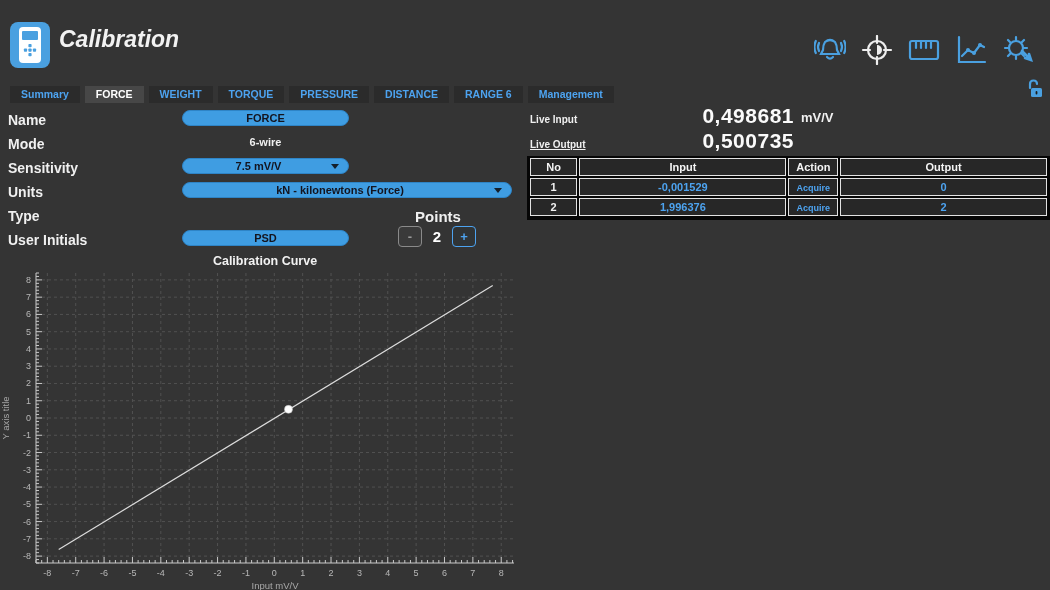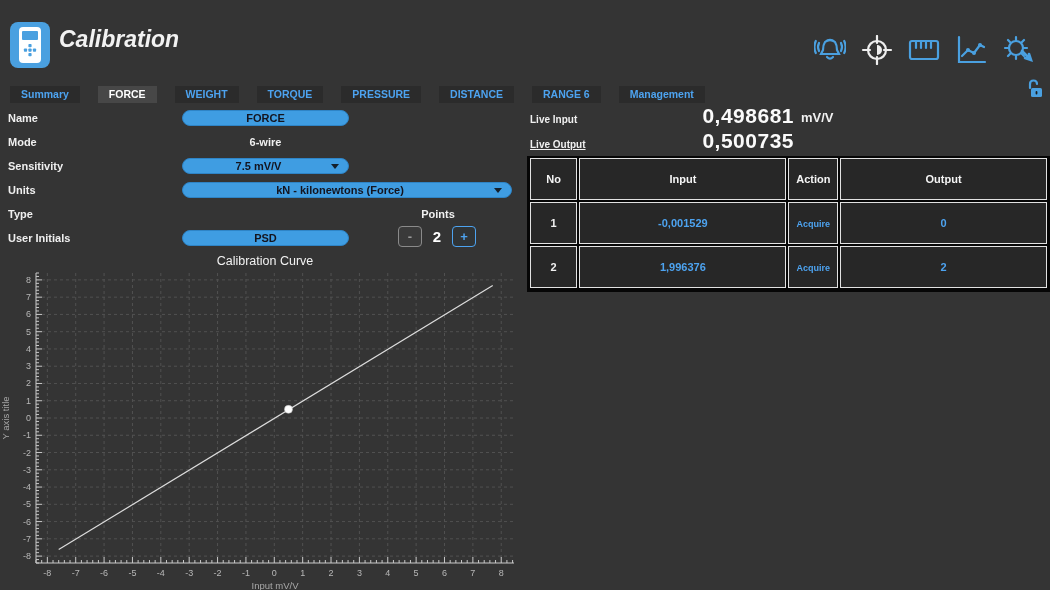--- a/index.html
+++ b/index.html
@@ -11,62 +11,62 @@
         font-style:italic;color:#ededed;text-shadow:0 1px 1px #4a4a4a;line-height:15px;}
   
   .app-header{position:absolute;left:0;top:15px;width:100%;height:62px;}
   .app-icon{position:absolute;left:10px;top:7px;width:40px;height:46px;}
   .page-title{position:absolute;left:59px;top:11px;font-size:23px;font-weight:bold;
         font-style:italic;color:#f2f2f2;}
   .header-icons{position:absolute;right:16px;top:20px;display:flex;gap:15px;align-items:center;}
   .hicon{width:32px;height:30px;display:block;cursor:pointer;}
   .lock-wrap{position:absolute;right:8px;top:79px;width:14px;height:20px;cursor:pointer;}
   
-  .tabbar{position:absolute;left:10px;top:86px;display:flex;gap:18px;height:17px;}
+  .tabbar{position:absolute;left:10px;top:86px;display:flex;gap:5px;height:17px;}
   .tab{height:17px;line-height:17px;padding:0 11px;font-size:10.5px;font-weight:bold;
        color:#4da3f0;background:#2b2b2b;cursor:pointer;white-space:nowrap;}
   .tab.active{background:#474747;color:#ffffff;}
   
-  .frm-label{position:absolute;left:8px;font-size:11px;font-weight:bold;color:#f0f0f0;}
+  .frm-label{position:absolute;left:8px;font-size:14px;font-weight:bold;color:#f0f0f0;}
   .blue-field{position:absolute;left:182px;width:167px;height:16px;background:#3f9de2;
        border:1px solid #2e84c6;border-radius:8px;color:#14141e;font-size:11px;font-weight:bold;
        text-align:center;line-height:15px;box-sizing:border-box;cursor:pointer;}
   .dropdown{padding-right:14px;}
   .dropdown .caret{position:absolute;right:9px;top:5px;width:0;height:0;
        border-left:4px solid transparent;border-right:4px solid transparent;border-top:5px solid #14202c;}
   .static-value{position:absolute;left:182px;width:167px;text-align:center;font-size:11px;
        font-weight:bold;color:#f0f0f0;}
-  .points-label{position:absolute;left:398px;width:80px;text-align:center;font-size:11px;
+  .points-label{position:absolute;left:398px;width:80px;text-align:center;font-size:15px;
        font-weight:bold;color:#f0f0f0;}
   .stepper{position:absolute;left:398px;top:226px;display:flex;align-items:center;gap:9px;}
   .step-btn{width:24px;height:21px;border-radius:4px;font-size:13px;font-weight:bold;
        display:flex;align-items:center;justify-content:center;box-sizing:border-box;cursor:pointer;}
   .step-minus{background:#3a3a3a;border:1px solid #8a8a8a;color:#9a9a9a;}
   .step-plus{background:#303436;border:1px solid #4da3f0;color:#4da3f0;}
   .step-count{font-size:15px;font-weight:bold;color:#ffffff;min-width:12px;text-align:center;}
   
   .chart-title{position:absolute;left:0;top:254px;width:530px;text-align:center;
-       font-size:12.5px;font-weight:normal;color:#f2f2f2;}
+       font-size:12.5px;font-weight:bold;color:#f2f2f2;}
   #chart-svg{position:absolute;left:0;top:270px;}
   #chart-svg .grid{stroke:#515151;stroke-width:1;stroke-dasharray:3 3;}
   #chart-svg .axis{stroke:#c8c8c8;stroke-width:1;}
   #chart-svg .tick{fill:#b8b8b8;font-size:9px;font-family:"Liberation Sans",sans-serif;}
   #chart-svg .axlabel{fill:#a8a8a8;font-size:9.5px;font-family:"Liberation Sans",sans-serif;}
   #chart-svg .series{fill:none;stroke:#dcdcdc;stroke-width:1.2;}
   #chart-svg .marker{fill:#ffffff;stroke:#bdbdbd;stroke-width:0.5;}
   
   .live-label{position:absolute;left:530px;font-size:10px;font-weight:bold;color:#f0f0f0;}
   .live-value{position:absolute;left:652px;width:142px;text-align:right;font-size:21px;
        font-weight:bold;color:#fafafa;letter-spacing:0.5px;}
   .live-unit{position:absolute;left:801px;font-size:13px;font-weight:bold;color:#f0f0f0;}
   
   .data-table{position:absolute;left:527px;top:156px;border-collapse:separate;
        border-spacing:2px;background:#060606;padding:0 1px 2px 1px;}
   .data-table th,.data-table td{border:1px solid #e2e2e2;background:#272727;
-       font-size:11px;text-align:center;padding:13px 2px;height:14px;}
+       font-size:11px;text-align:center;padding:1px 2px;height:14px;}
   .data-table th{color:#f5f5f5;font-weight:bold;}
   .td-no{color:#f0f0f0;font-weight:bold;width:42px;}
   .td-input{color:#4da3f0;font-weight:bold;width:205px;}
   .td-action{width:44px;}
   .td-action span{color:#4da3f0;font-size:9px;font-weight:bold;cursor:pointer;text-align:center;}
   .td-output{color:#4da3f0;font-weight:bold;width:205px;margin-top:12px;}
 </style>
 </head>
 <body>
 

